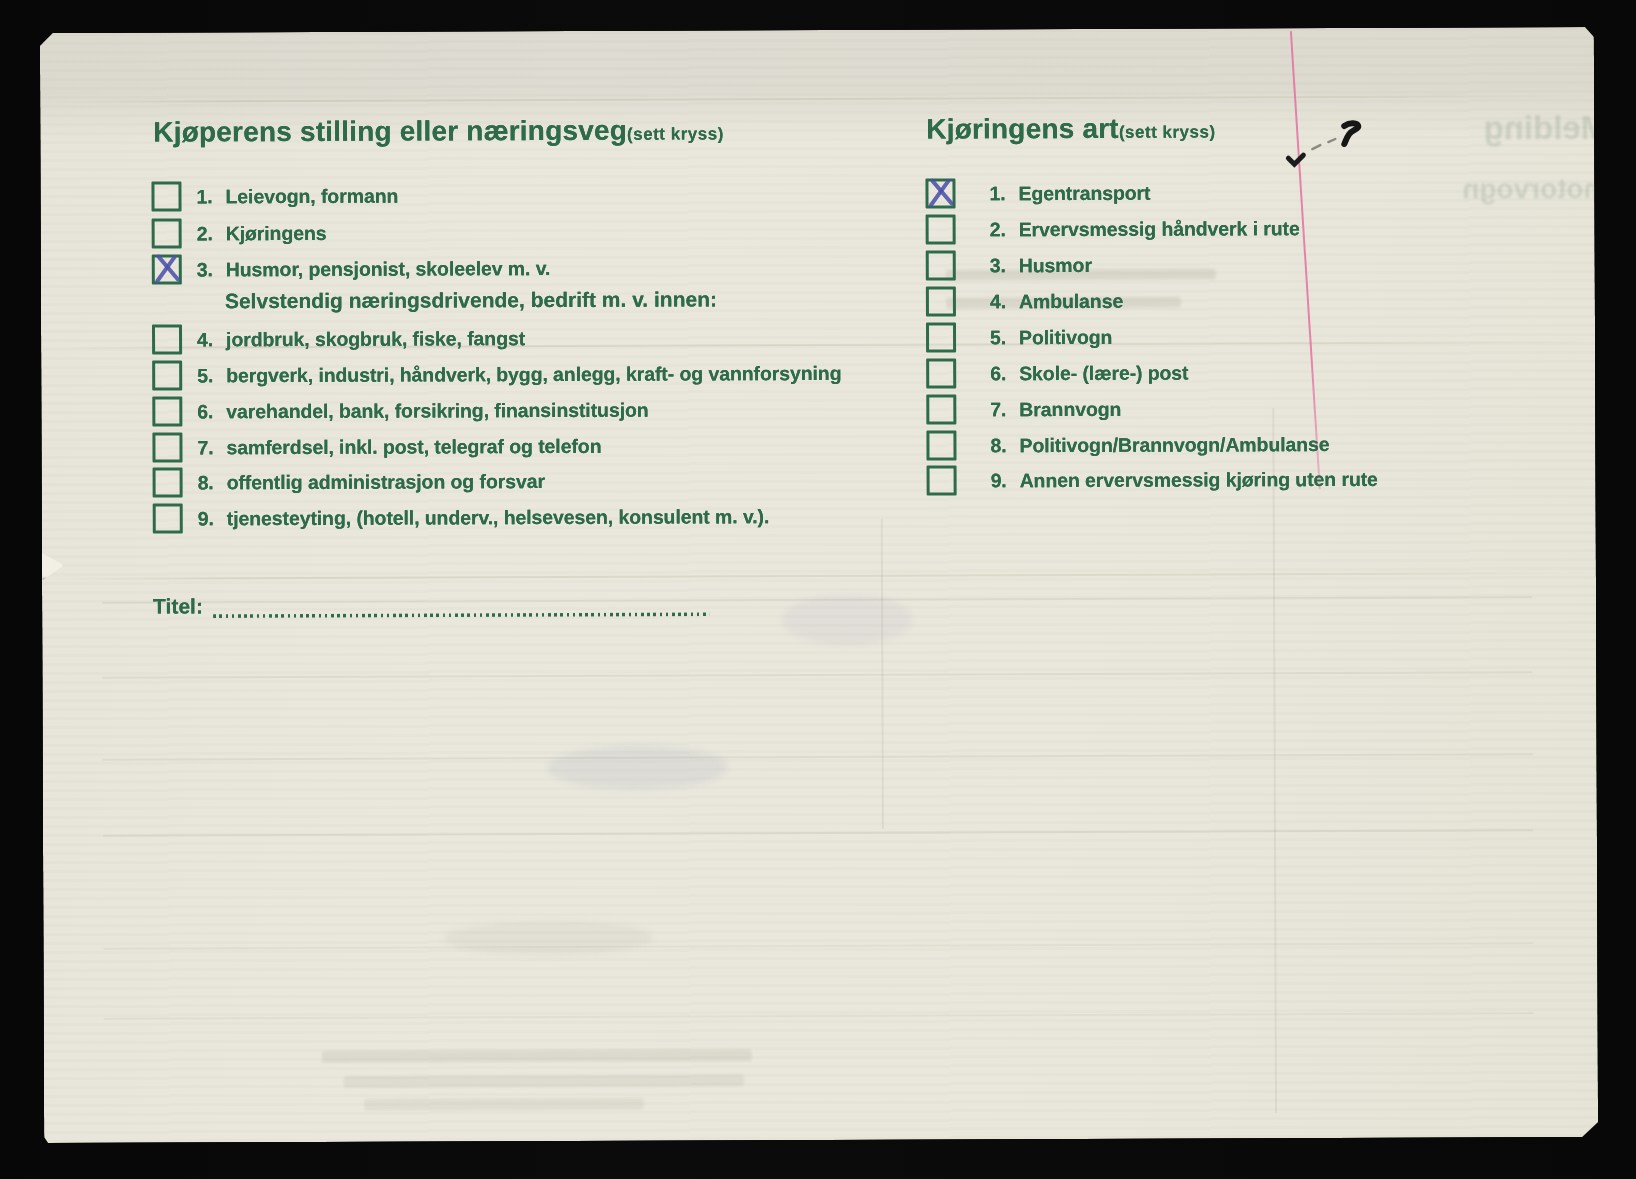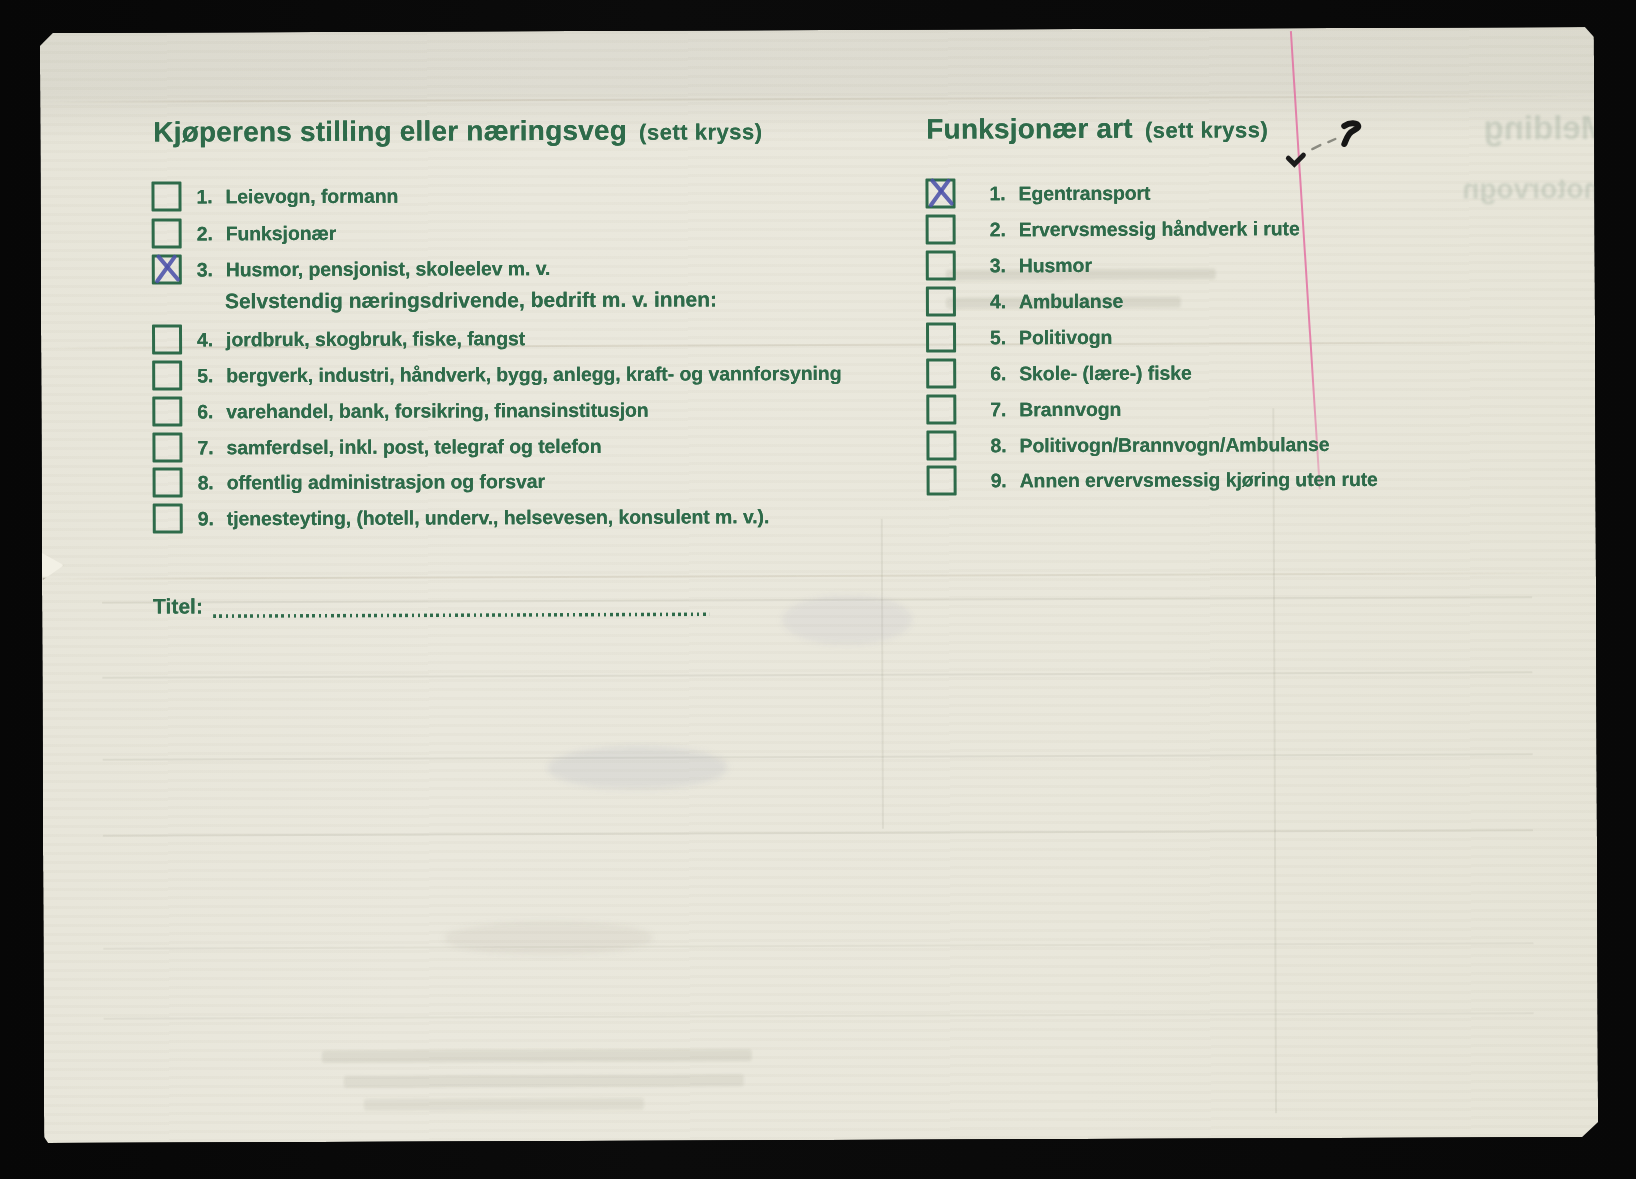--- a/index.html
+++ b/index.html
@@ -24,21 +24,21 @@
                       4px 100%, 0 calc(100% - 6px), 0 13px);
     box-shadow:0 0 18px rgba(0,0,0,.6);
   }
   .crease{position:absolute;left:0;width:100%;height:2px;
     background:linear-gradient(90deg,rgba(150,138,110,0),rgba(150,138,110,.20) 12%,rgba(150,138,110,.14) 85%,rgba(150,138,110,0));
     filter:blur(.6px);}
   
   .section-title{position:absolute;color:var(--ink-green);font-weight:700;
     font-size:28px;letter-spacing:.2px;white-space:nowrap;
     text-shadow:0 0 .5px var(--ink-green);}
-  .title-note{font-size:22px;font-weight:700;margin-left:12px;letter-spacing:.5px;}
+  .title-note{font-size:17px;font-weight:700;letter-spacing:.5px;}
   .subheader{position:absolute;color:var(--ink-green);font-weight:700;
     font-size:21px;white-space:nowrap;text-shadow:0 0 .4px var(--ink-green);}
   .col{position:absolute;top:0;left:0;width:820px;height:560px;}
   .check-row{position:absolute;left:0;display:flex;align-items:center;height:30px;white-space:nowrap;}
   .checkbox{position:relative;width:24px;height:24px;border:3px solid var(--ink-green);
     border-radius:1px;flex:0 0 auto;background:rgba(255,255,255,.06);}
   .xmark{position:absolute;left:50%;top:50%;width:0;height:0;}
   .xmark::before,.xmark::after{content:"";position:absolute;left:-2px;top:-17px;
     width:3.6px;height:34px;background:var(--pen-blue);border-radius:2px;opacity:.88;}
   .xmark::before{transform:rotate(36deg) translateX(-1px);}
@@ -131,21 +131,21 @@
 
   <div class="col col-left" style="left:111px;top:0">
       <div class="check-row" style="top: 149px;">
         <span class="checkbox"></span>
         <span class="num">1.</span>
         <span class="lab">Leievogn, formann</span>
       </div>
       <div class="check-row" style="top: 186px;">
         <span class="checkbox"></span>
         <span class="num">2.</span>
-        <span class="lab">Funksjonær</span>
+        <span class="lab">Kjøringens</span>
       </div>
       <div class="check-row" style="top: 222px;">
         <span class="checkbox checked">
           <span class="xmark"></span>
         </span>
         <span class="num">3.</span>
         <span class="lab">Husmor, pensjonist, skoleelev m. v.</span>
       </div>
       <div class="check-row" style="top: 292px;">
         <span class="checkbox"></span>
@@ -180,21 +180,21 @@
     </div>
 
   <div class="subheader" style="left:184px;top:257px">Selvstendig næringsdrivende, bedrift m. v. innen:</div>
 
   <div class="titel-block">
     <span class="titel-label">Titel:</span>
     <span class="titel-line"></span>
   </div>
 
   <div class="section-title" style="left:886px;top:84px">
-    <span>Funksjonær art</span><span class="title-note">(sett kryss)</span>
+    <span>Kjøringens art</span><span class="title-note">(sett kryss)</span>
   </div>
 
   <div class="col col-right" style="left:885px;top:0">
       <div class="check-row" style="top: 149px;">
         <span class="checkbox checked">
           <span class="xmark"></span>
         </span>
         <span class="num">1.</span>
         <span class="lab">Egentransport</span>
       </div>
@@ -214,21 +214,21 @@
         <span class="lab">Ambulanse</span>
       </div>
       <div class="check-row" style="top: 293px;">
         <span class="checkbox"></span>
         <span class="num">5.</span>
         <span class="lab">Politivogn</span>
       </div>
       <div class="check-row" style="top: 329px;">
         <span class="checkbox"></span>
         <span class="num">6.</span>
-        <span class="lab">Skole- (lære-) fiske</span>
+        <span class="lab">Skole- (lære-) post</span>
       </div>
       <div class="check-row" style="top: 365px;">
         <span class="checkbox"></span>
         <span class="num">7.</span>
         <span class="lab">Brannvogn</span>
       </div>
       <div class="check-row" style="top: 401px;">
         <span class="checkbox"></span>
         <span class="num">8.</span>
         <span class="lab">Politivogn/Brannvogn/Ambulanse</span>

